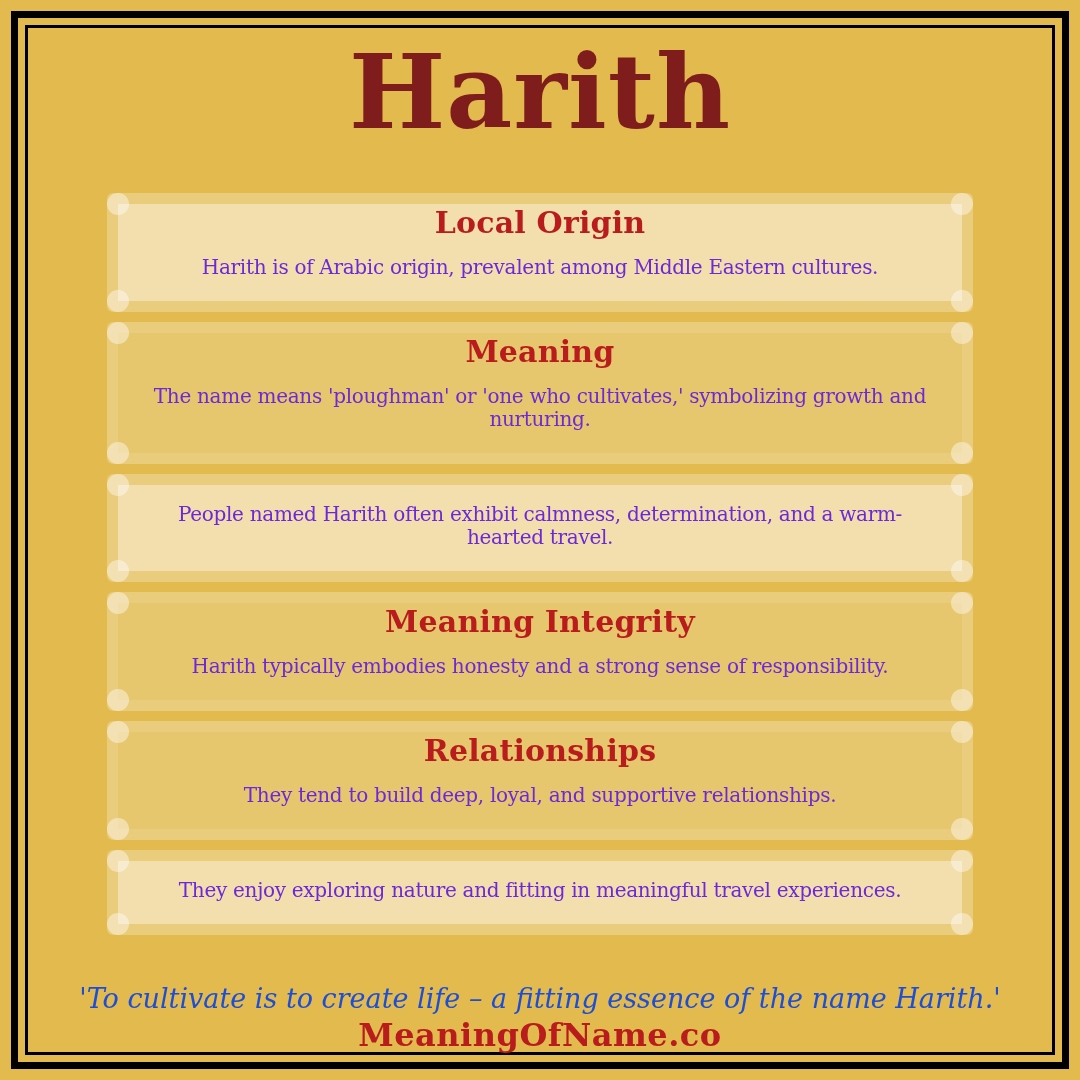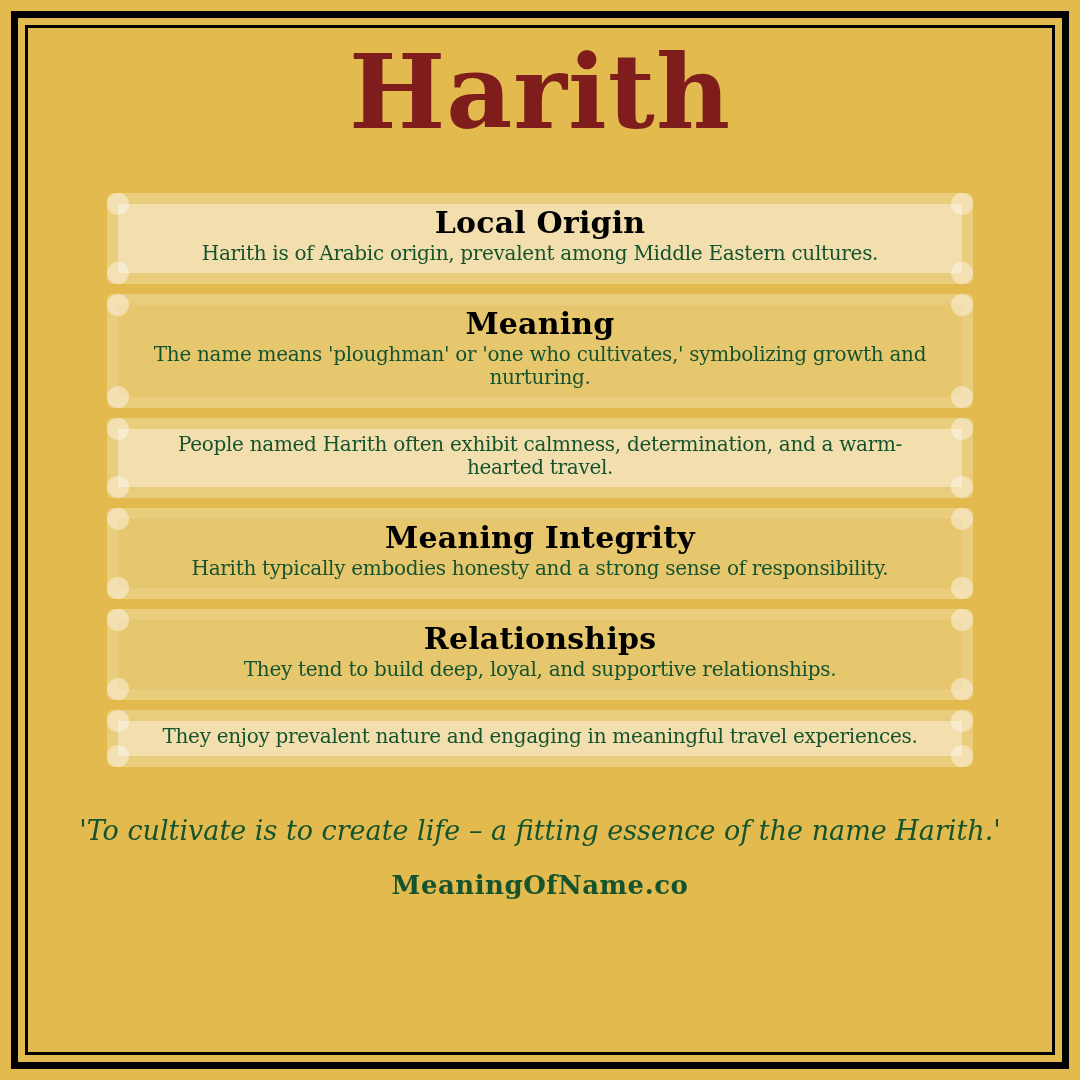--- a/index.html
+++ b/index.html
@@ -50,54 +50,54 @@
     padding: 2px 18px 6px 18px;
     box-sizing: border-box;
   }
   .panel.light { background-color: rgba(255, 255, 255, 0.54); }
   .panel.dark  { background-color: rgba(255, 255, 255, 0.19); }
   .panel h2 {
     margin: 0;
     font-size: 30px;
     line-height: 1.12;
     font-weight: bold;
-    color: #000000;
+    color: #b91c1c;
     letter-spacing: 0.2px;
     text-align: center;
   }
   .panel p {
-    margin: 2px auto;
+    margin: 16px auto;
     max-width: 800px;
     font-size: 20px;
     line-height: 1.16;
     letter-spacing: -0.3px;
-    color: #14532d;
+    color: #6d28d9;
   }
   .dot {
     position: absolute;
     width: 22px;
     height: 22px;
     border-radius: 50%;
     background: rgba(255, 255, 255, 0.42);
   }
   .dot.tl { top: -11px; left: -11px; }
   .dot.tr { top: -11px; right: -11px; }
   .dot.bl { bottom: -11px; left: -11px; }
   .dot.br { bottom: -11px; right: -11px; }
   .quote {
     margin: 48px auto 0 auto;
     font-style: italic;
     font-size: 27px;
-    color: #14532d;
+    color: #1d4ed8;
   }
   .brand {
-    margin: 24px auto 0 auto;
-    font-size: 26px;
+    margin: 2px auto 0 auto;
+    font-size: 32px;
     font-weight: bold;
-    color: #14532d;
+    color: #b91c1c;
     letter-spacing: 0.5px;
   }
 </style>
 </head>
 <body>
 
 <div class="card">
   <div class="frame-outer"></div>
   <div class="frame-inner"></div>
 
@@ -150,21 +150,21 @@
         <span class="dot br"></span>
         <h2>Relationships</h2>
         <p>They tend to build deep, loyal, and supportive relationships.</p>
       </div>
 
       <div class="panel light">
         <span class="dot tl"></span>
         <span class="dot tr"></span>
         <span class="dot bl"></span>
         <span class="dot br"></span>
-        <p>They enjoy prevalent nature and engaging in meaningful travel experiences.</p>
+        <p>They enjoy exploring nature and fitting in meaningful travel experiences.</p>
       </div>
 
     </div>
 
     <div class="quote">'To cultivate is to create life – a fitting essence of the name Harith.'</div>
     <div class="brand">MeaningOfName.co</div>
 
   </div>
 </div>
 

